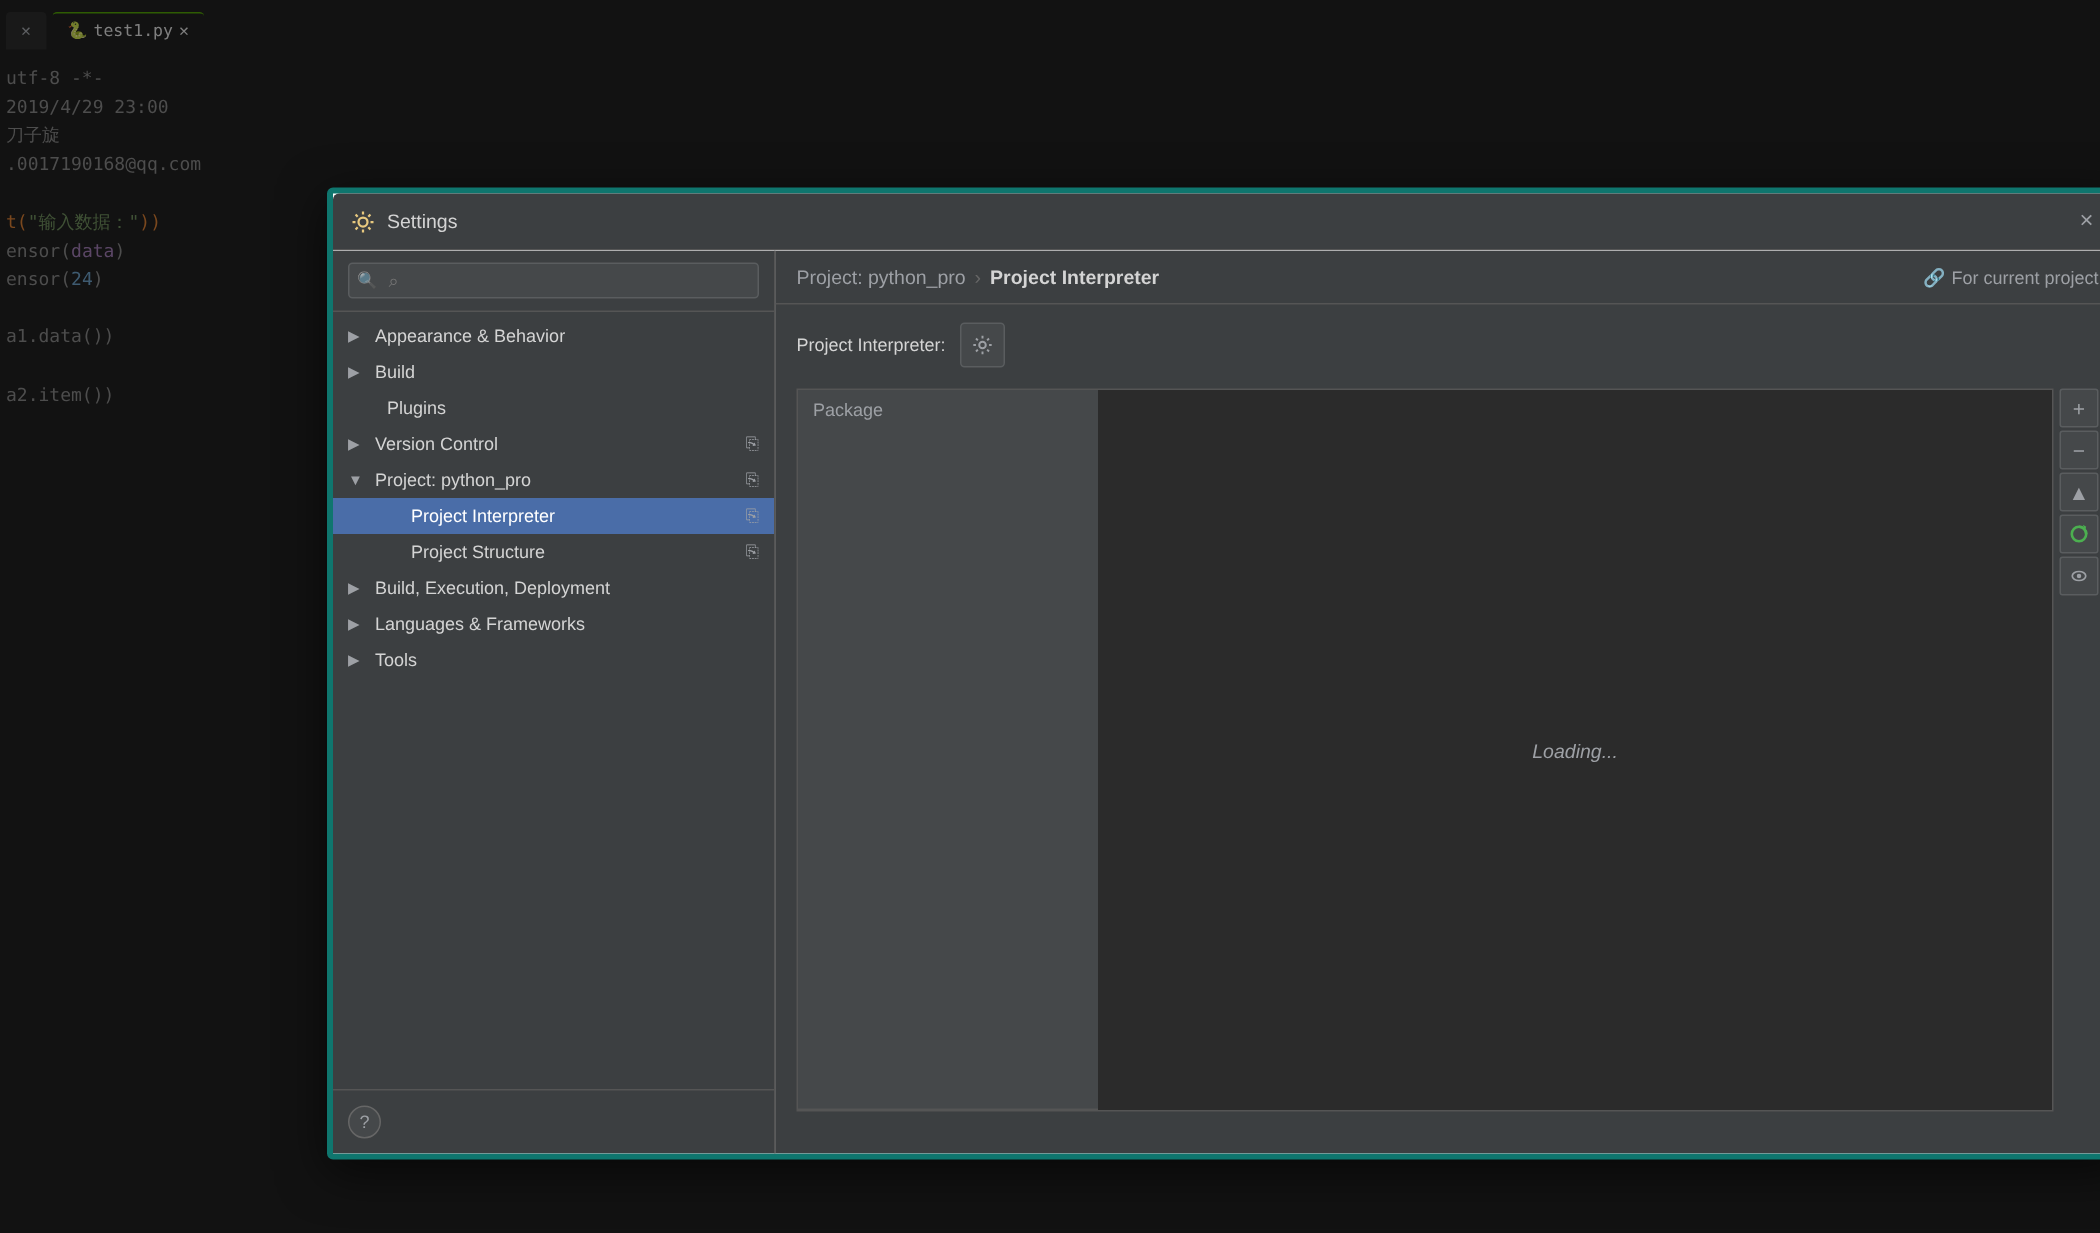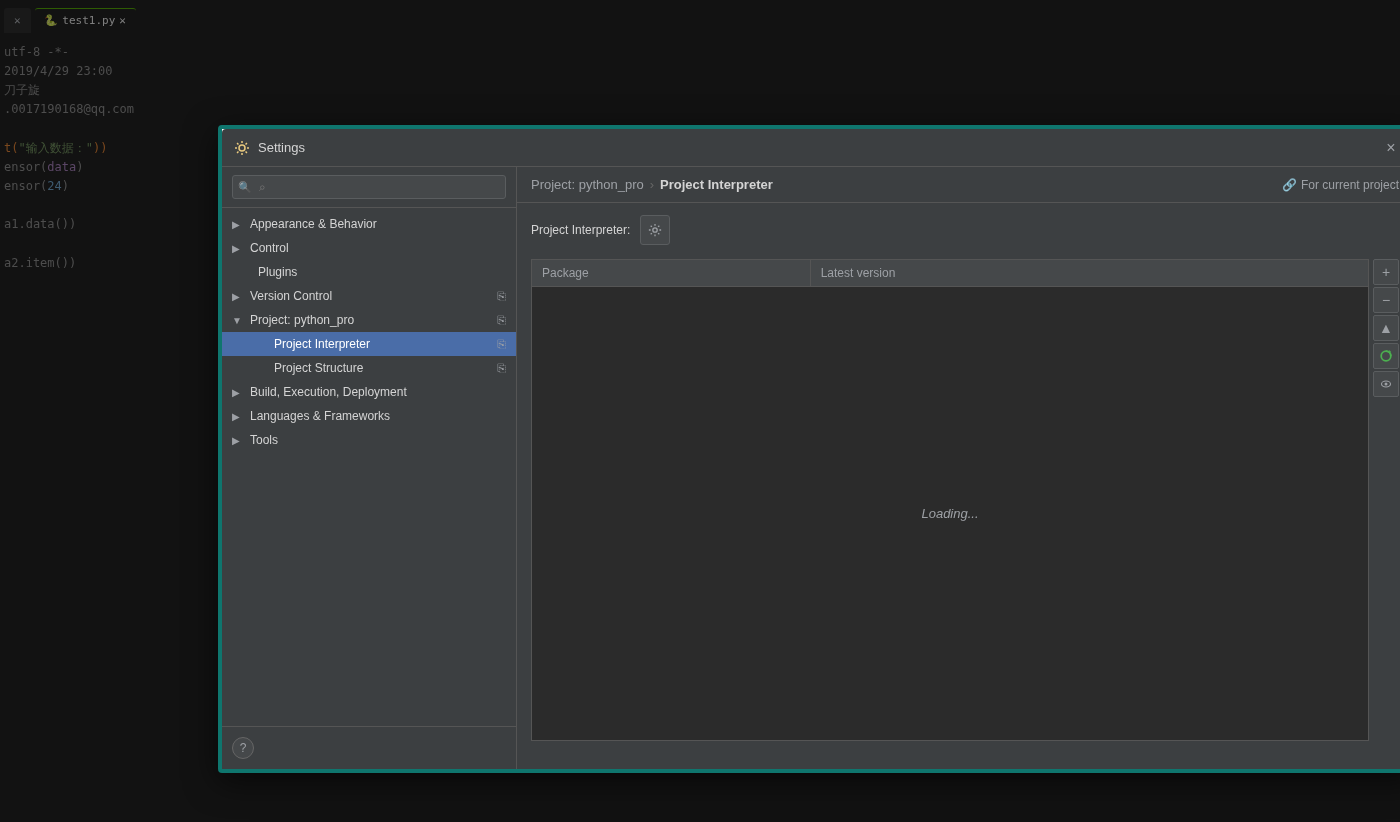--- a/index.html
+++ b/index.html
@@ -341,21 +341,20 @@
     .package-table-wrap {
       display: flex;
       gap: 0;
       height: calc(100% - 60px);
     }
 
     .package-table {
       flex: 1;
       border: 1px solid #555;
       display: flex;
-      flex-direction: column;
     }
 
     .table-header {
       display: grid;
       grid-template-columns: 1fr 1fr 1fr;
       background: #45484a;
       border-bottom: 1px solid #555;
     }
 
     .th {
@@ -509,21 +508,21 @@
       <div class="nav-items">
 
         <div class="nav-item">
           <span class="arrow">▶</span>
           <span>Appearance &amp; Behavior</span>
         </div>
 
 
         <div class="nav-item">
           <span class="arrow">▶</span>
-          <span>Control</span>
+          <span>Build</span>
         </div>
 
         <div class="nav-item child">
           <span>Plugins</span>
         </div>
 
         <div class="nav-item">
           <span class="arrow">▶</span>
           <span>Version Control</span>
           <span class="icon-copy">⎘</span>
@@ -591,21 +590,20 @@
               <path d="M8 1v2M8 13v2M1 8h2M13 8h2M3.05 3.05l1.41 1.41M11.54 11.54l1.41 1.41M3.05 12.95l1.41-1.41M11.54 4.46l1.41-1.41" stroke="#9da0a5" stroke-width="1.5"></path>
             </svg>
           </button>
         </div>
 
         <div class="package-table-wrap">
 
           <div class="package-table">
             <div class="table-header">
               <div class="th">Package</div>
-              <div class="th">Latest version</div>
             </div>
             <div class="table-body">
               <span class="loading-text">Loading...</span>
             </div>
           </div>
 
           <div class="table-side-btns">
             <button class="side-btn">+</button>
             <button class="side-btn">−</button>
             <button class="side-btn">▲</button>

